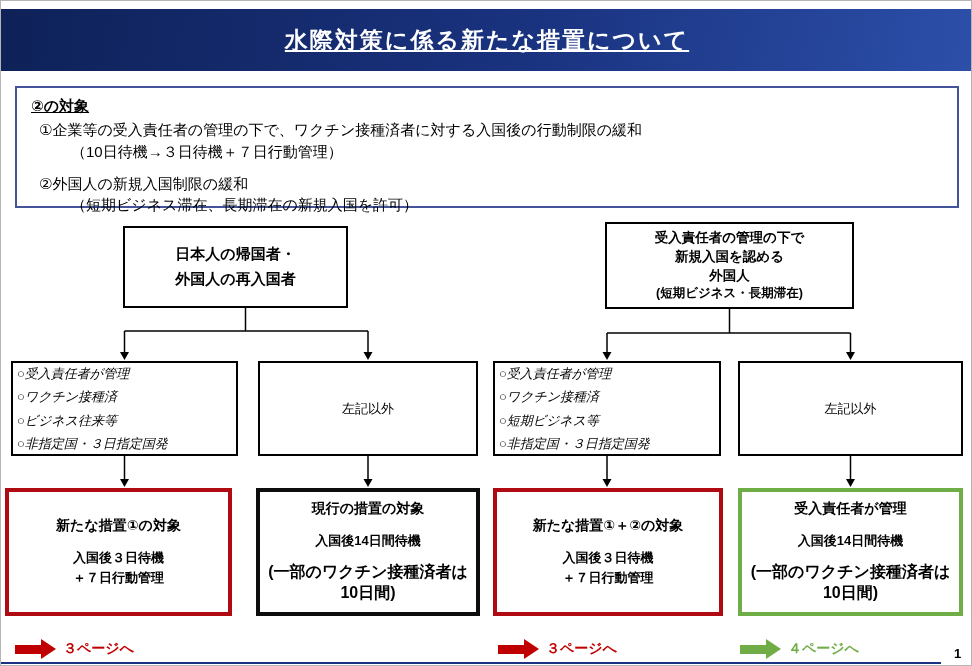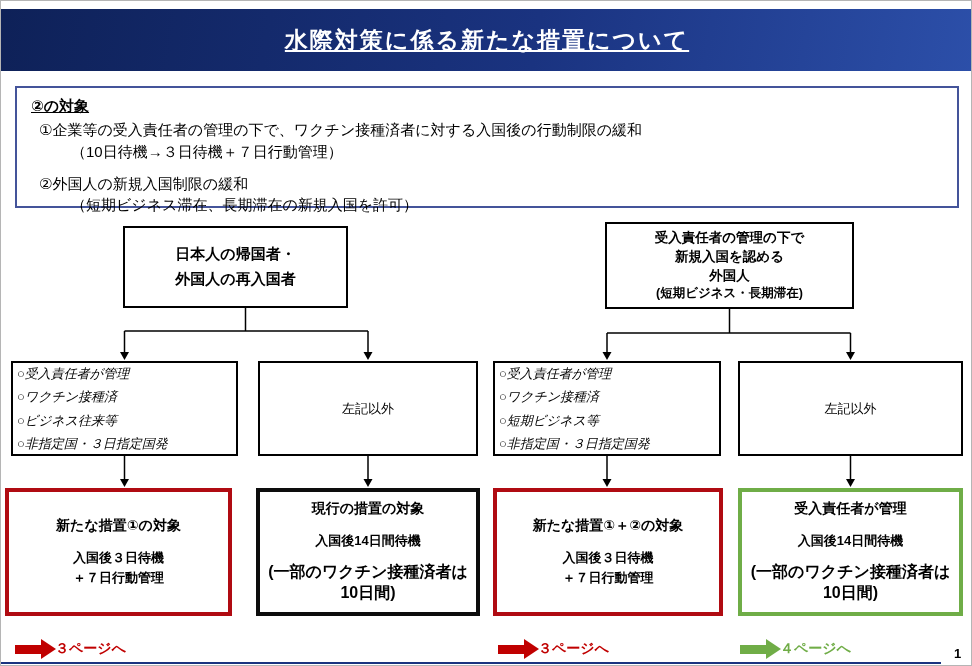--- a/index.html
+++ b/index.html
@@ -41,21 +41,21 @@
   .result .r-note  { font-size: 16px; margin-top: 12px; }
   .r1 { left: 4px;  width: 227px; border: 4px solid #b00b12; }
   .r2 { left: 255px; width: 224px; border: 4px solid #0d0d0d; }
   .r3 { left: 492px; width: 230px; border: 4px solid #b00b12; }
   .r4 { left: 737px; width: 225px; border: 4px solid #6fad47; }
 
   
   .connectors { position: absolute; left: 0; top: 0; width: 972px; height: 666px; pointer-events: none; }
 
   
-  .page-link { position: absolute; top: 636px; height: 24px; display: flex; align-items: center; gap: 14px; cursor: pointer; }
+  .page-link { position: absolute; top: 636px; height: 24px; display: flex; align-items: center; gap: 22px; cursor: pointer; }
   .pl1 { left: 14px; }  .pl2 { left: 258px; margin-top: 44px; } .pl3 { left: 497px; } .pl4 { left: 739px; }
   .block-arrow { position: relative; width: 26px; height: 9px; }
   .block-arrow::after { content: ""; position: absolute; left: 26px; top: -5.5px;
                         border-top: 10px solid transparent; border-bottom: 10px solid transparent; border-left: 15px solid; }
   .arr-red   { background: #c00000; }  .arr-red::after   { border-left-color: #c00000; }
   .arr-black { background: #1a1a1a; }  .arr-black::after { border-left-color: #1a1a1a; }
   .arr-green { background: #70ad47; }  .arr-green::after { border-left-color: #70ad47; }
   .pl-label { font-size: 14px; font-weight: bold; }
   .lbl-red { color: #c00000; } .lbl-black { color: #1a1a1a; } .lbl-green { color: #70ad47; }
 

